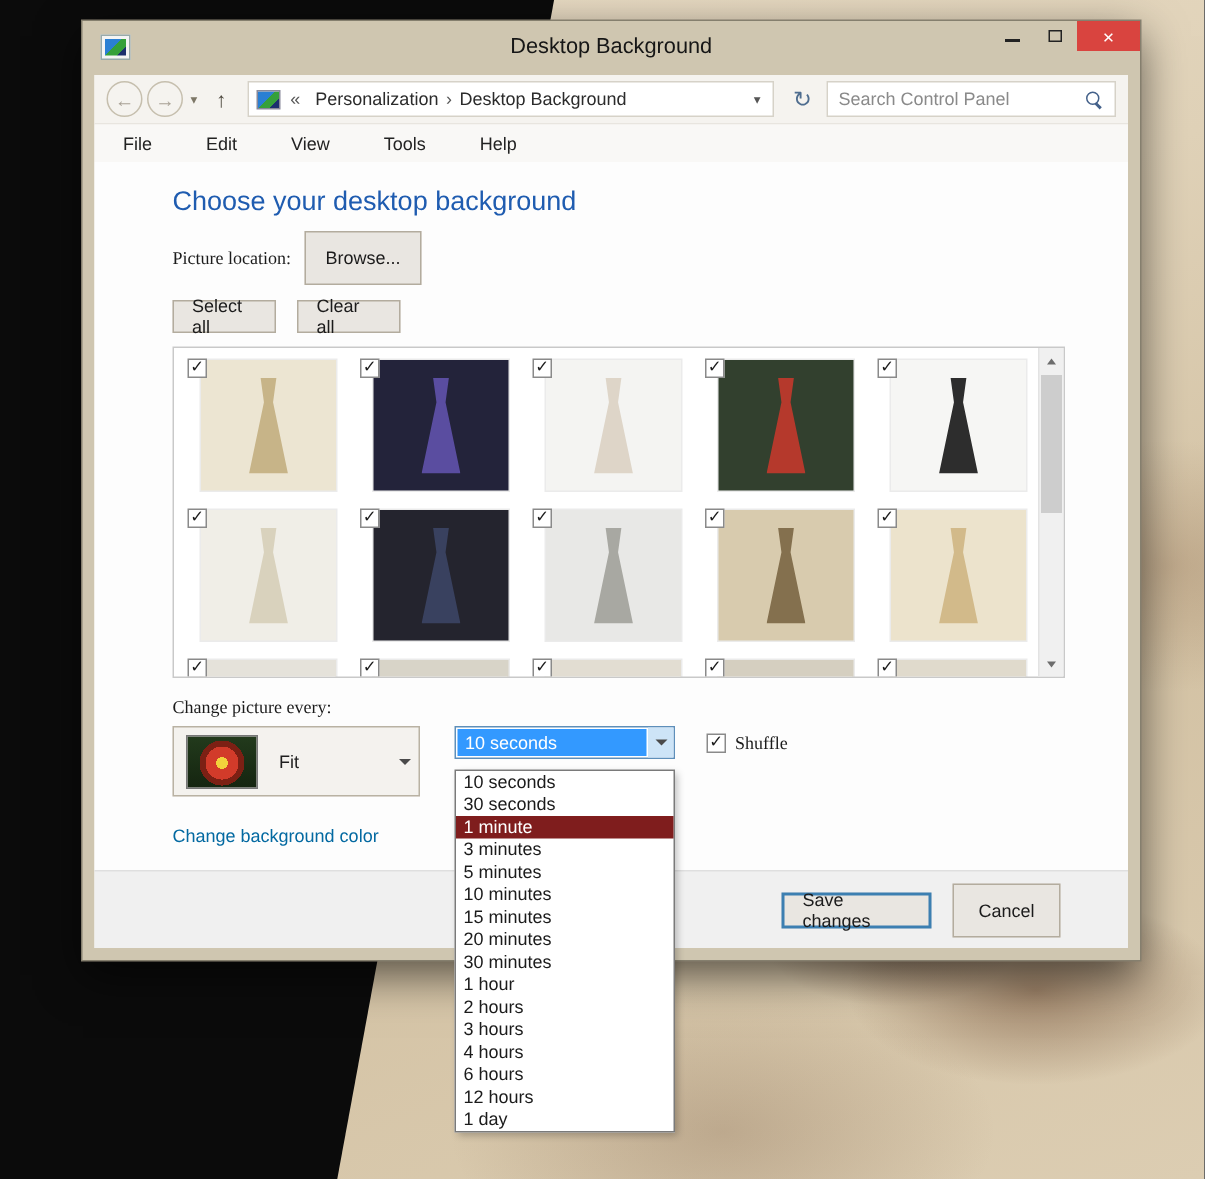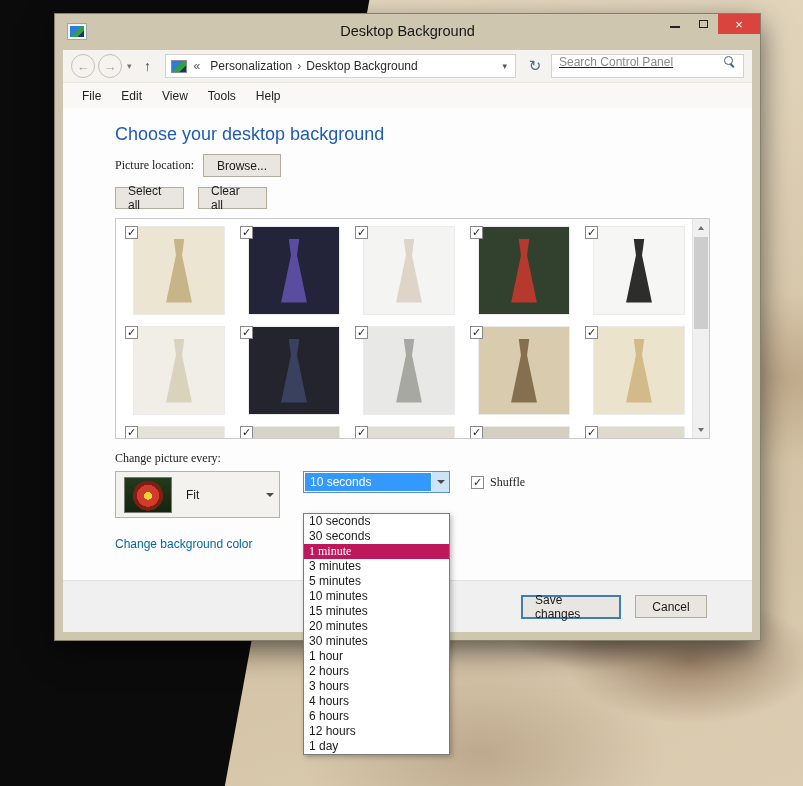--- a/index.html
+++ b/index.html
@@ -40,45 +40,45 @@
   .nav-circle { width:24px; height:24px; border-radius:50%; border:1px solid #c6bfae; display:flex; align-items:center; justify-content:center; color:#a9a296; font-size:13px; background:transparent; }
   .nav-chevron { color:#7d7767; font-size:9px; padding:0 2px; }
   .nav-up { width:22px; height:24px; display:flex; align-items:center; justify-content:center; color:#4b463c; font-size:14px; }
   .addressbar { flex:1; height:24px; background:#fff; border:1px solid #d6d2c8; display:flex; align-items:center; padding:0 5px; gap:5px; margin:0 3px; }
   .addr-icon { width:16px; height:13px; background:linear-gradient(135deg,#2a7fd4 0 45%, #35a03a 45% 75%, #1c2f6e 75%); border:1px solid #889; flex:0 0 auto; }
   .crumb { color:#2b2b2b; padding:1px 3px; white-space:nowrap; }
   .crumb-sep { color:#555; padding:0 2px; }
   .addr-spacer { flex:1; }
   .addr-dd { color:#555; font-size:9px; padding-right:3px; }
   .refresh-btn { width:26px; height:24px; display:flex; align-items:center; justify-content:center; color:#4f6d8f; font-size:15px; }
-  .searchbox { width:193px; height:24px; background:#fff; border:1px solid #d6d2c8; display:flex; align-items:flex-start; padding:0 7px; gap:6px;text-decoration:underline; }
+  .searchbox { width:193px; height:24px; background:#fff; border:1px solid #d6d2c8; display:flex; align-items:center; padding:0 7px; gap:6px; }
   .searchbox input { border:none; outline:none; flex:1; font-family:"Liberation Sans",sans-serif; font-size:12px; color:#333; background:transparent; min-width:0; }
   .searchbox input::placeholder { color:#8a8a8a; }
   .mag { width:13px; height:13px; position:relative; flex:0 0 auto; }
   .mag::before { content:""; position:absolute; left:1px; top:1px; width:7px; height:7px; border:1.5px solid #44618a; border-radius:50%; }
   .mag::after { content:""; position:absolute; left:8px; top:8px; width:5px; height:1.8px; background:#44618a; transform:rotate(45deg); transform-origin:0 0; }
 
   
-  .menubar { height:25px; background:#f9f8f6; display:flex; align-items:center; padding-left:10px; gap:2px; flex:0 0 auto; font-size:12px; }
+  .menubar { height:25px; background:#f9f8f6; display:flex; align-items:center; padding-left:10px; gap:18px; flex:0 0 auto; font-size:12px; }
   .menu-item { padding:3px 9px; color:#222; }
 
   
   .content { flex:1; background:#fdfdfd; padding:6px 0 0 52px; position:relative; overflow:visible; }
   .heading { font-size:18px; font-weight:400; color:#1f5cb0; margin:10px 0 9px; }
   .description { font-size:12px; color:#1b1b1b; margin-bottom:13px; }
 
   .row { display:flex; align-items:center; }
   .row-location { margin-bottom:10px; }
   .label { font-size:12px; color:#1b1b1b;font-family:Liberation Serif, serif; }
   .combo { height:23px; background:#fff; border:1px solid #868686; display:flex; align-items:center; }
   .combo-location { width:252px; margin-left:11px; padding-left:7px; }
   .combo-text { flex:1; }
   .combo-btn { width:18px; align-self:stretch; display:flex; align-items:center; justify-content:center; }
   .tri-down { width:0; height:0; border-left:4px solid transparent; border-right:4px solid transparent; border-top:4px solid #4a4a4a; }
-  .btn { height:23px; background:#e9e6e1; border:1px solid #b3ac9e; display:flex; align-items:center; justify-content:center; font-size:12px; color:#1b1b1b; padding:0 12px; }
+  .btn { height:36px; background:#e9e6e1; border:1px solid #b3ac9e; display:flex; align-items:center; justify-content:center; font-size:12px; color:#1b1b1b; padding:0 12px; }
   .btn-browse { width:78px; margin-left:9px; }
   .row-selects { gap:14px; margin-bottom:9px; }
   .btn-sel { width:69px; height:22px; }
 
   
   .grid { width:595px; height:221px; border:1px solid #c9c9c9; background:#fff; position:relative; overflow:hidden; }
   .tiles { position:absolute; left:0; top:0; right:17px; bottom:0; display:flex; flex-wrap:wrap; align-content:flex-start; padding:1px 0 0 1px; overflow:hidden; }
   .tile { width:115px; height:100px; position:relative; }
   .tile-check { position:absolute; left:8px; top:6px; width:13px; height:13px; background:#fff; border:1px solid #8a8a8a; font-size:11px; line-height:11px; text-align:center; color:#1b1b1b; z-index:2; }
   .tile-img { position:absolute; left:17px; top:7px; width:90px; height:87px; display:flex; align-items:center; justify-content:center; box-shadow:0 0 0 1px rgba(0,0,0,.08); }
@@ -106,21 +106,21 @@
   .bg-link { display:inline-block; margin-top:19px; color:#0369a1; font-size:12px; }
 
   
   .footer { height:52px; background:#f0f0f0; border-top:1px solid #dfdfdf; display:flex; align-items:center; justify-content:flex-end; gap:14px; padding-right:45px; flex:0 0 auto; }
   .btn-save { width:100px; border:2px solid #3c7fb1; height:24px; }
   .btn-cancel { width:72px; }
 
   
   .dd-list { position:absolute; left:303px; top:513px; width:147px; background:#fff; border:1px solid #7a7a7a; z-index:60; box-shadow:2px 2px 5px rgba(0,0,0,.25); }
   .dd-item { height:15px; line-height:15px; padding-left:5px; font-size:12px; color:#1b1b1b; white-space:nowrap; }
-  .dd-item.hl { background:#be185d; color:#fff;font-family:Liberation Serif, serif; }
+  .dd-item.hl { background:#7f1d1d; color:#fff; }
 </style>
 </head>
 <body>
 
 <div class="wallpaper">
   <div class="beige"></div>
 </div>
 
 <div class="window">
   <div class="titlebar">

